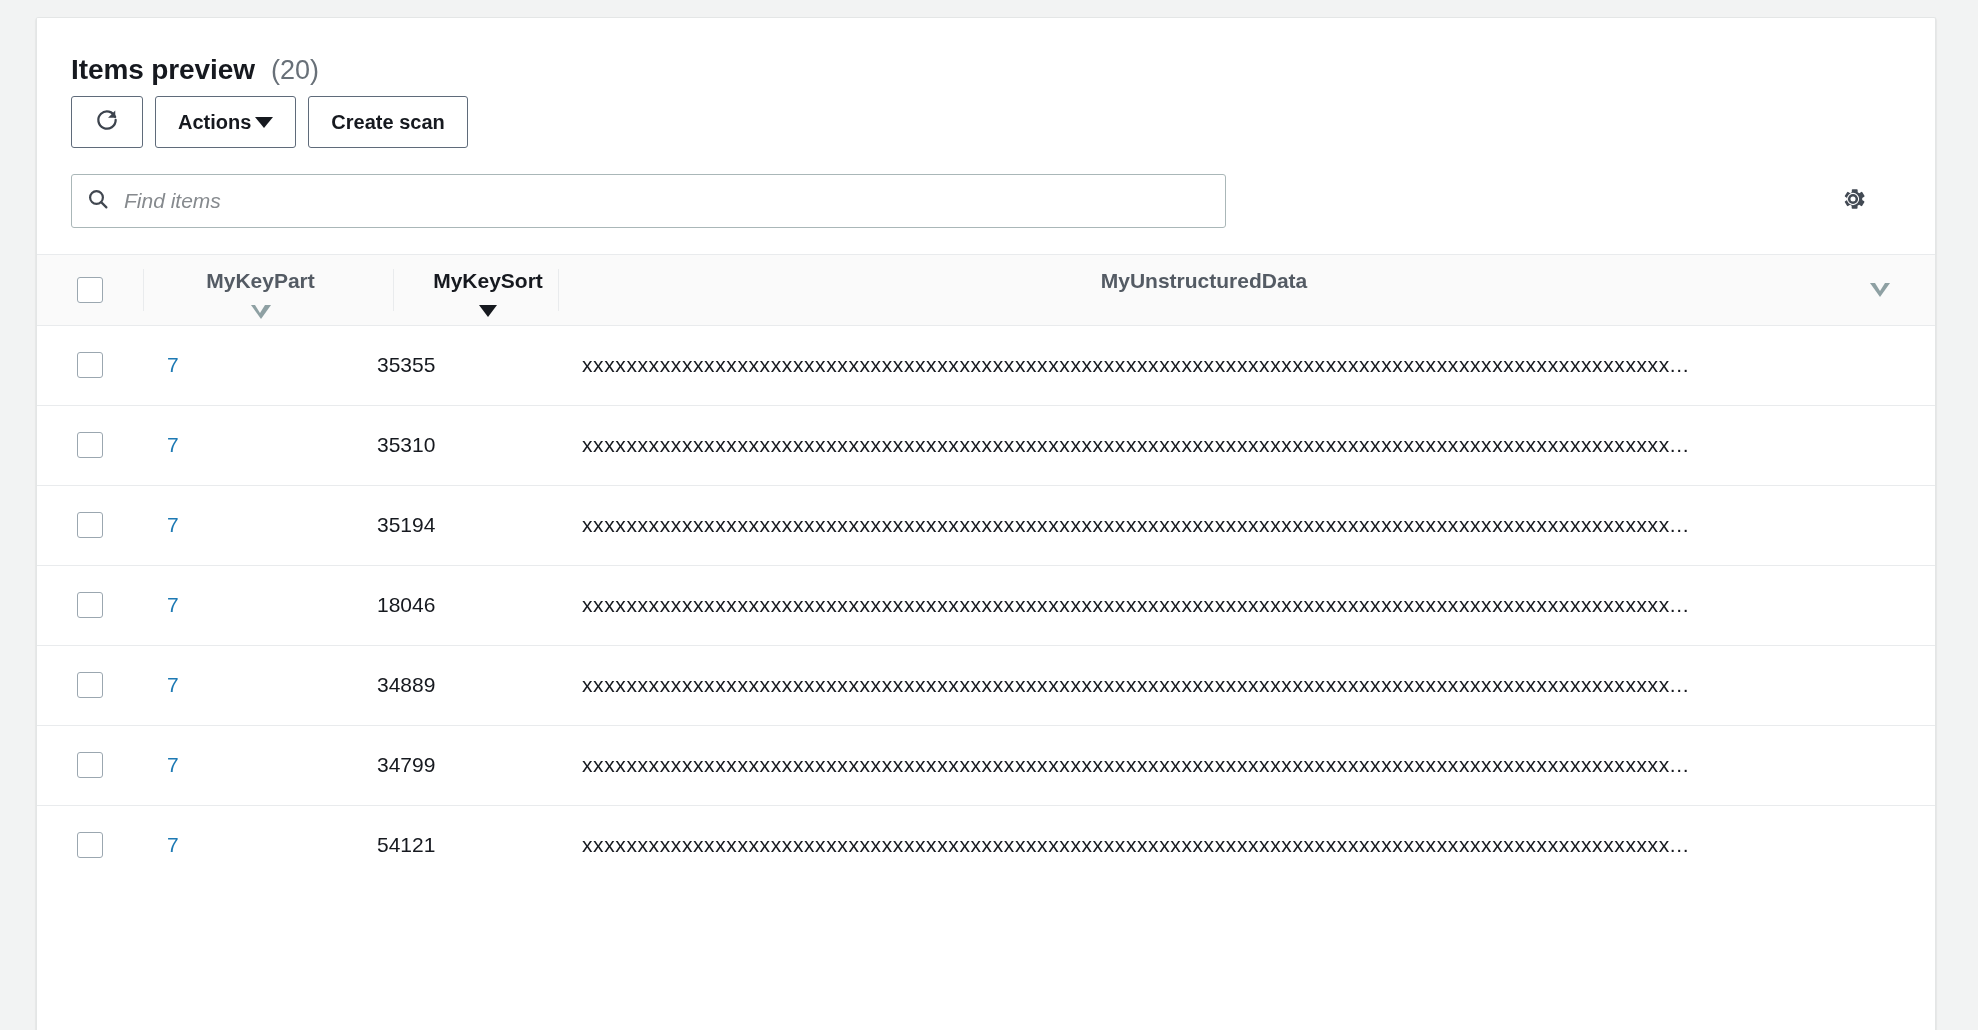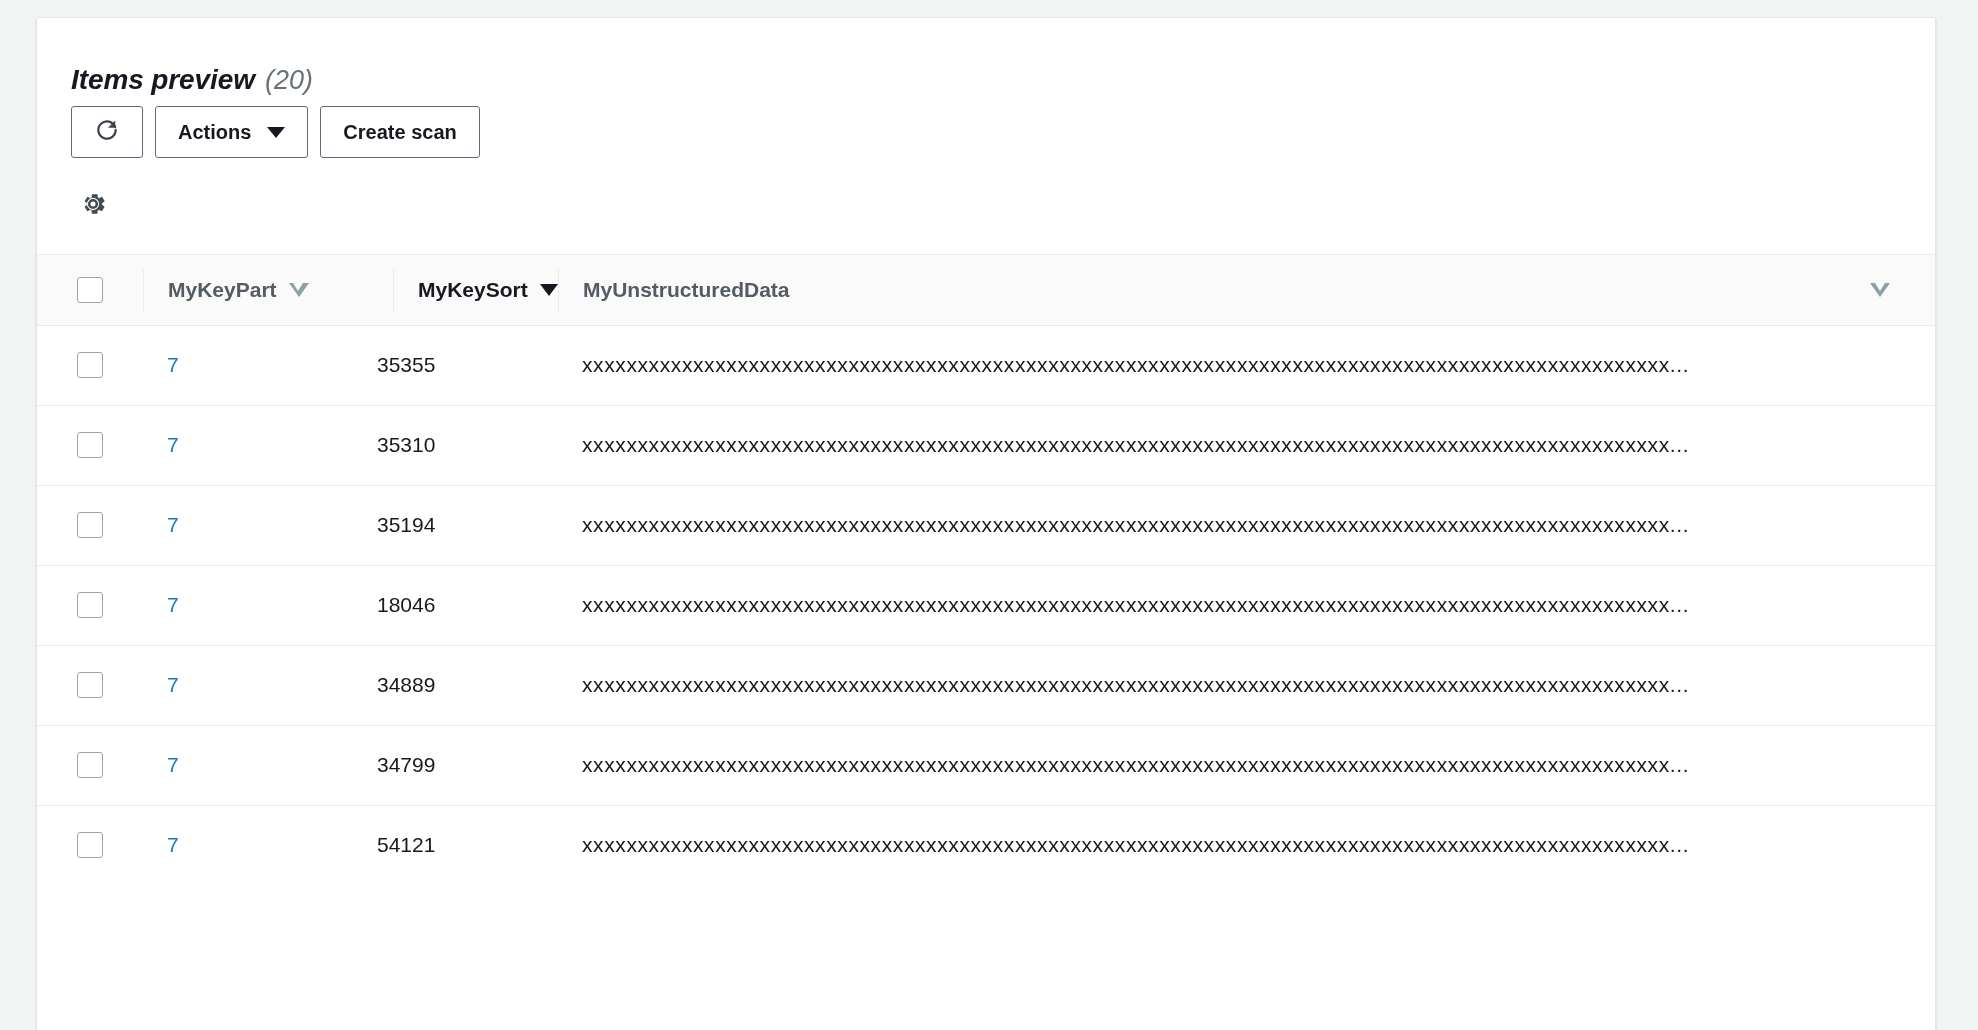--- a/index.html
+++ b/index.html
@@ -28,23 +28,22 @@
     overflow: hidden;
   }
 
   
   .panel-head {
     padding: 34px 34px 0 34px;
   }
   .title-row {
     display: flex;
     align-items: baseline;
-    gap: 10px;
-    margin: 12px 0 10px 0;
-    font-style: italic;
+    gap: 16px;
+    margin: 2px 0 10px 0;
   }
   .title-main {
     font-size: 28px;
     font-weight: 700;
     color: #16191f;
     letter-spacing: -0.1px;
   }
   .title-count {
     font-size: 27px;
     font-weight: 400;
@@ -74,21 +73,21 @@
     border: 1.5px solid #5f6b7a;
     border-radius: 3px;
     color: #16191f;
     font-size: 20px;
     font-weight: 700;
     font-family: "Liberation Sans", sans-serif;
     padding: 0 22px;
     display: inline-flex;
     align-items: center;
     justify-content: flex-start;
-    gap: 16px;
+    gap: 4px;
     cursor: pointer;
     white-space: nowrap;
   }
   .btn.icon-only { padding: 0 22px; }
   .caret-down {
     width: 0; height: 0;
     border-left: 9px solid transparent;
     border-right: 9px solid transparent;
     border-top: 11px solid #16191f;
     display: inline-block;
@@ -154,20 +153,21 @@
     vertical-align: middle;
   }
   th.sorted { color: #16191f; padding-left: 40px; }
   .th-inner {
     display: flex;
     align-items: center;
     gap: 12px;
     padding-left: 24px;
     border-left: 1px solid #e9ebed;
     height: 42px;
+    flex-direction: column;
   }
   th.col-check .th-inner { border-left: none; padding-left: 0; justify-content: center; }
   th.col-end .th-inner { border-left: none; justify-content: center; padding-left: 0; }
 
   .tri-solid {
     width: 0; height: 0;
     border-left: 9px solid transparent;
     border-right: 9px solid transparent;
     border-top: 12px solid #16191f;
   }
@@ -255,20 +255,29 @@
       <button class="btn">
         <span>Actions</span>
         <span class="caret-down"></span>
       </button>
 
       <button class="btn">Create scan</button>
 
     </div>
 
     <div class="search-row">
+      <div class="search-box">
+        <span>
+          <svg width="24" height="24" viewBox="0 0 24 24" fill="none" stroke="#414750" stroke-width="2.2" stroke-linecap="round">
+            <circle cx="10.5" cy="10.5" r="6.4"></circle>
+            <line x1="15.4" y1="15.4" x2="20.4" y2="20.4"></line>
+          </svg>
+        </span>
+        <input class="search-input" type="text" placeholder="Find items" style="">
+      </div>
 
       <div class="gear-btn">
         <span>
           <svg width="32" height="32" viewBox="0 0 24 24" fill="#434a54">
             <path d="M12 8.2a3.8 3.8 0 1 0 0 7.6 3.8 3.8 0 0 0 0-7.6zm0 5.7a1.9 1.9 0 1 1 0-3.8 1.9 1.9 0 0 1 0 3.8z"></path>
             <path d="M20.4 13.6l-1.5-.9a7 7 0 0 0 0-1.4l1.5-.9a.6.6 0 0 0 .2-.8l-1.6-2.7a.6.6 0 0 0-.8-.2l-1.5.9a7 7 0 0 0-1.2-.7V5.2a.6.6 0 0 0-.6-.6h-3.2a.6.6 0 0 0-.6.6v1.7a7 7 0 0 0-1.2.7l-1.5-.9a.6.6 0 0 0-.8.2L5.9 9.6a.6.6 0 0 0 .2.8l1.5.9a7 7 0 0 0 0 1.4l-1.5.9a.6.6 0 0 0-.2.8l1.6 2.7a.6.6 0 0 0 .8.2l1.5-.9c.4.3.8.5 1.2.7v1.7a.6.6 0 0 0 .6.6h3.2a.6.6 0 0 0 .6-.6v-1.7c.4-.2.8-.4 1.2-.7l1.5.9a.6.6 0 0 0 .8-.2l1.6-2.7a.6.6 0 0 0-.2-.8zM12 16.6a4.6 4.6 0 1 1 0-9.2 4.6 4.6 0 0 1 0 9.2z"></path>
           </svg>
         </span>
       </div>
     </div>

